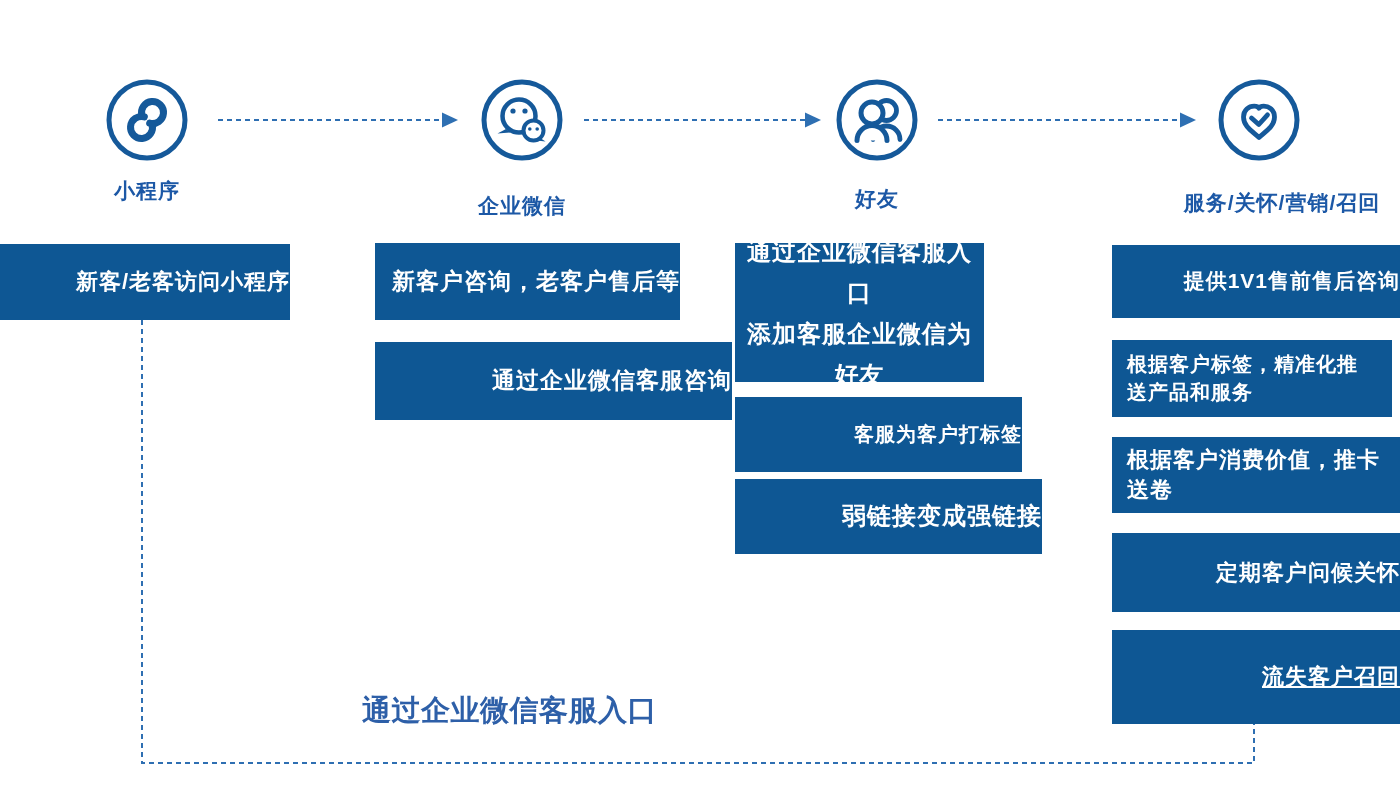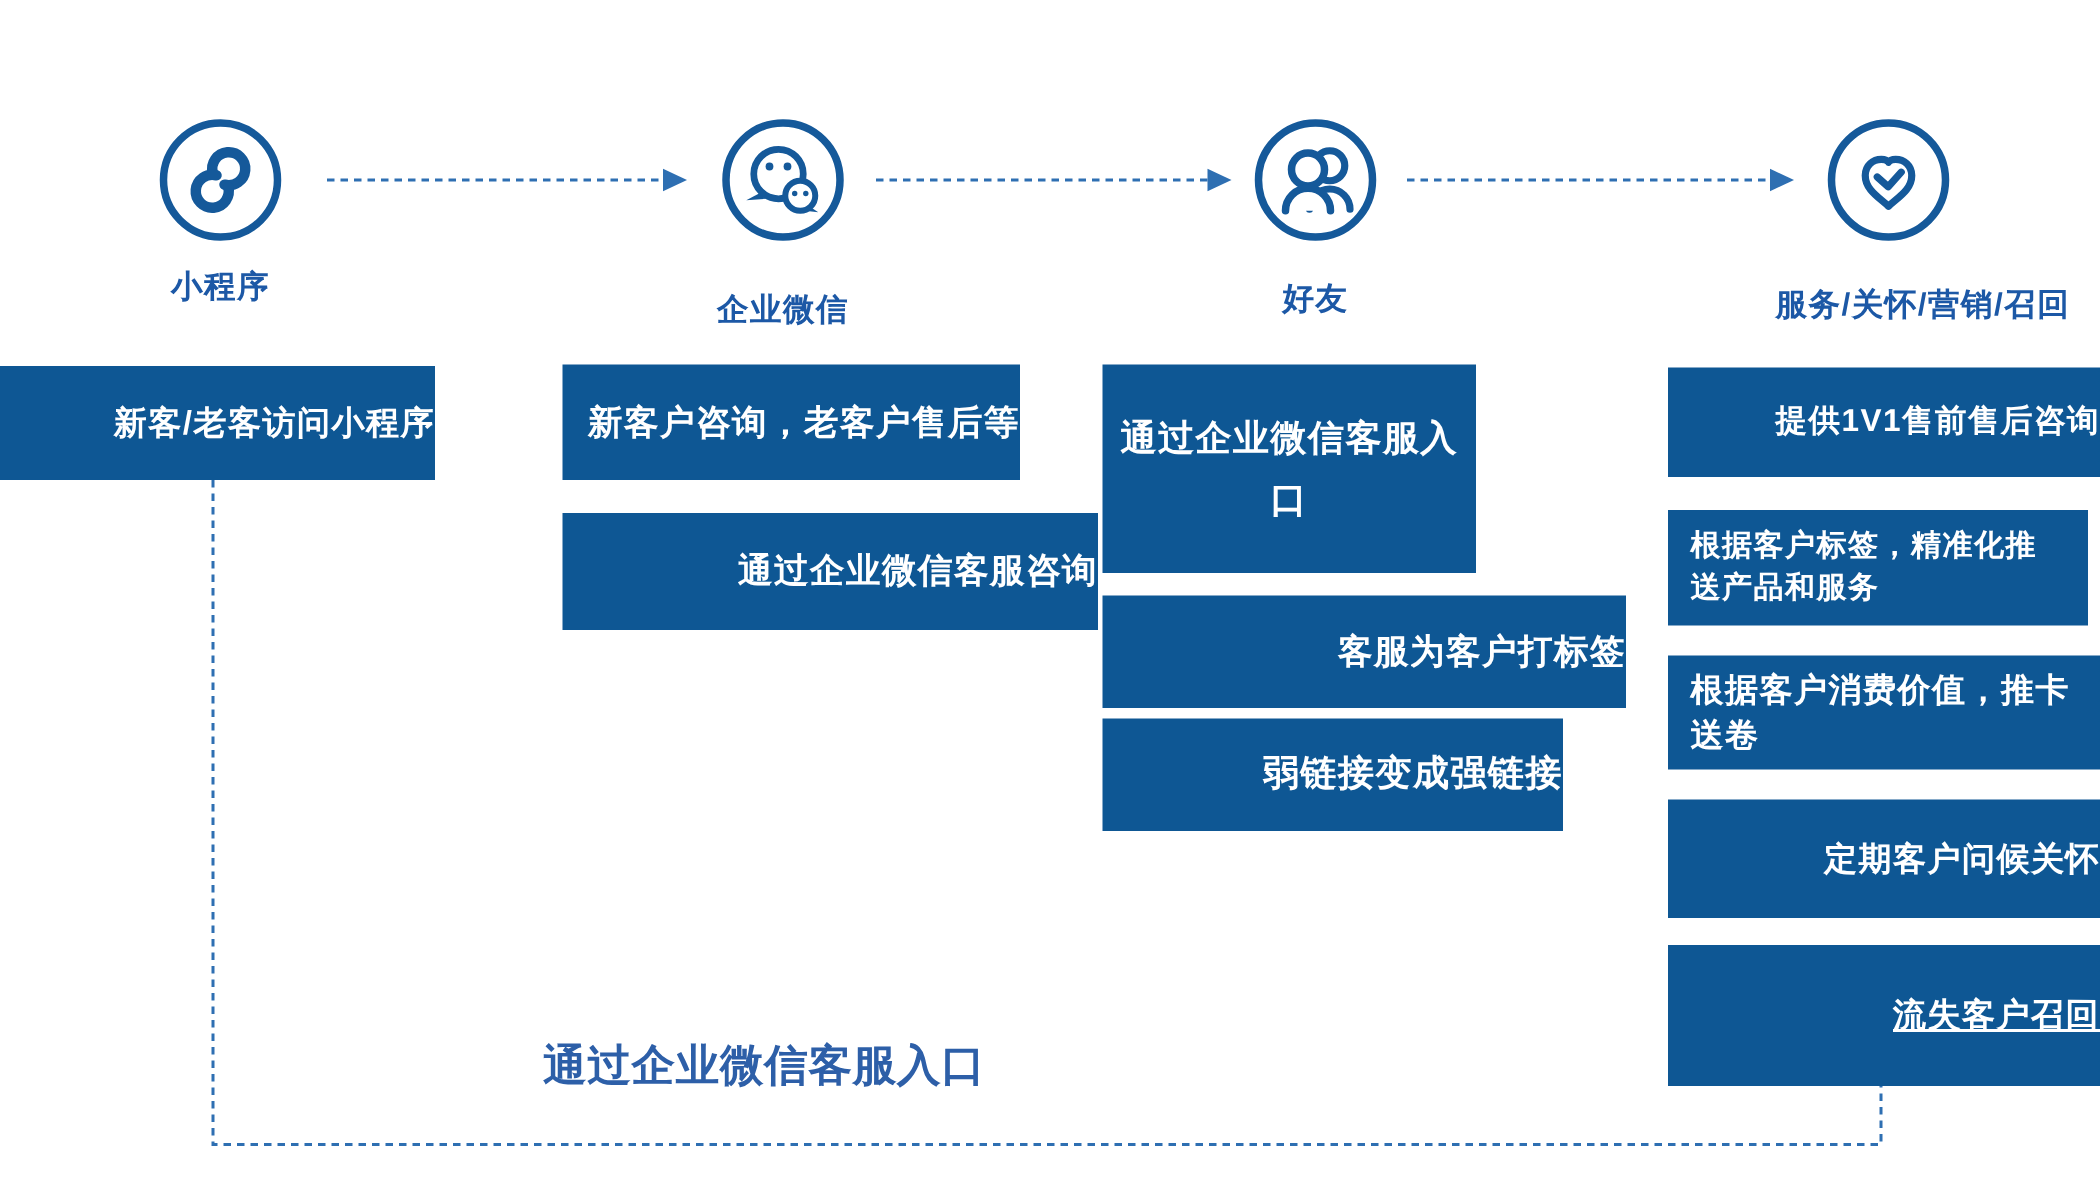--- a/index.html
+++ b/index.html
@@ -92,22 +92,23 @@
 
 <div class="fbox center" style="left:375px;top:243px;width:305px;height:77px;font-size:23px;">
   <div class="line">新客户咨询，老客户售后等</div>
 </div>
 <div class="fbox center" style="left:375px;top:342px;width:357px;height:78px;font-size:23px;">
   <div class="line">通过企业微信客服咨询</div>
 </div>
 
 <div class="fbox center spread" style="left:735px;top:243px;width:249px;height:139px;font-size:24px;">
   <div class="line">通过企业微信客服入口</div>
+  <div class="line">添加客服企业微信为好友</div>
 </div>
-<div class="fbox center" style="left:735px;top:397px;width:349px;height:75px;font-size:23px;padding-left:28px;">
+<div class="fbox center" style="left:735px;top:397px;width:287px;height:75px;font-size:20px;padding-left:28px;">
   <div class="line">客服为客户打标签</div>
 </div>
 <div class="fbox center" style="left:735px;top:479px;width:307px;height:75px;font-size:24px;">
   <div class="line">弱链接变成强链接</div>
 </div>
 
 <div class="fbox center" style="left:1112px;top:245px;width:288px;height:73px;font-size:21px;">
   <div class="line">提供1V1售前售后咨询</div>
 </div>
 <div class="fbox left" style="left:1112px;top:340px;width:280px;height:77px;font-size:20px;">

